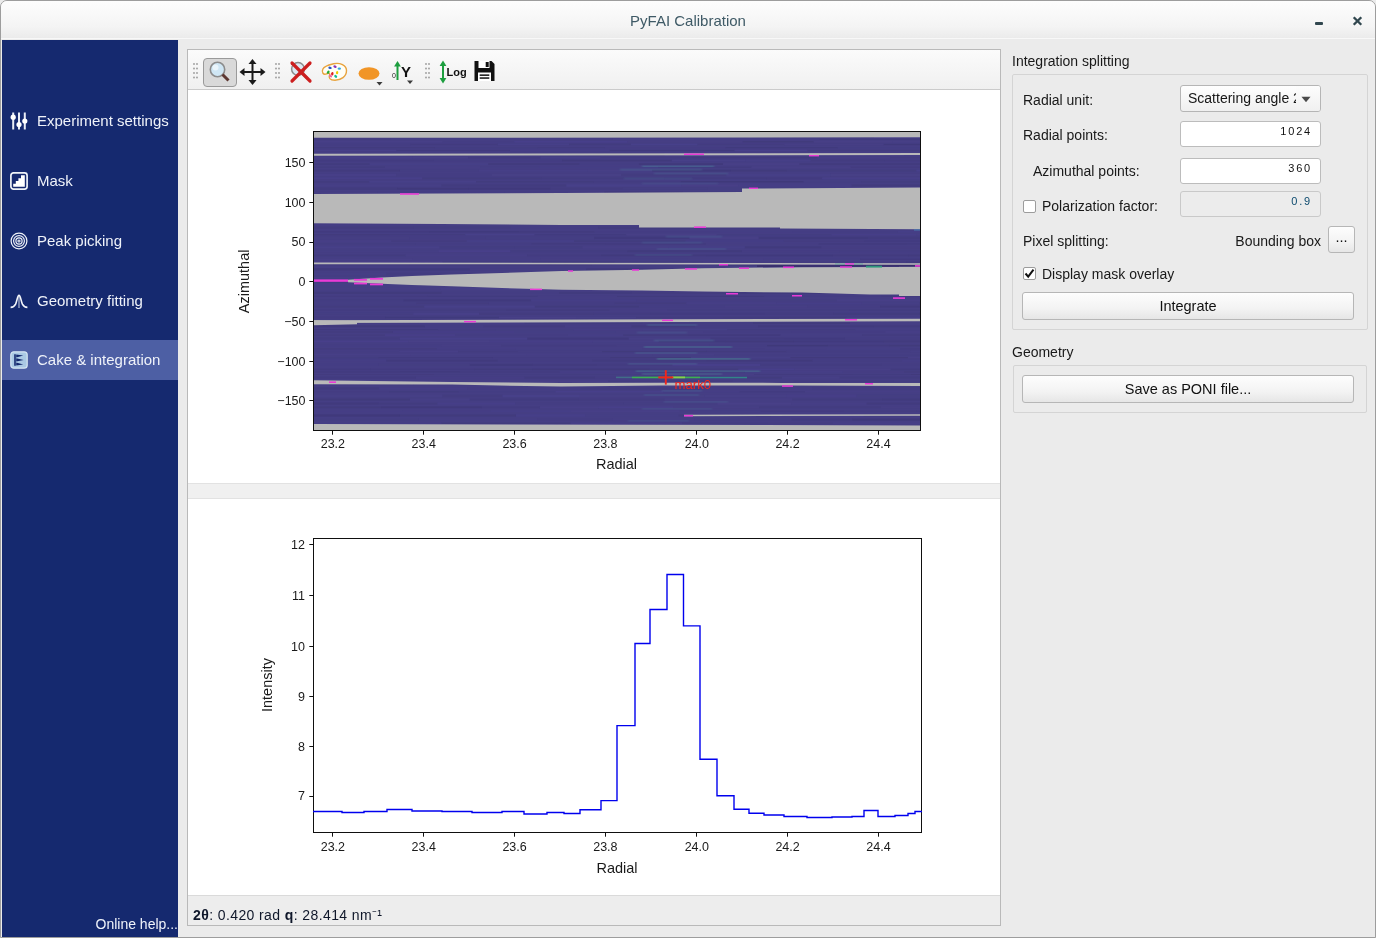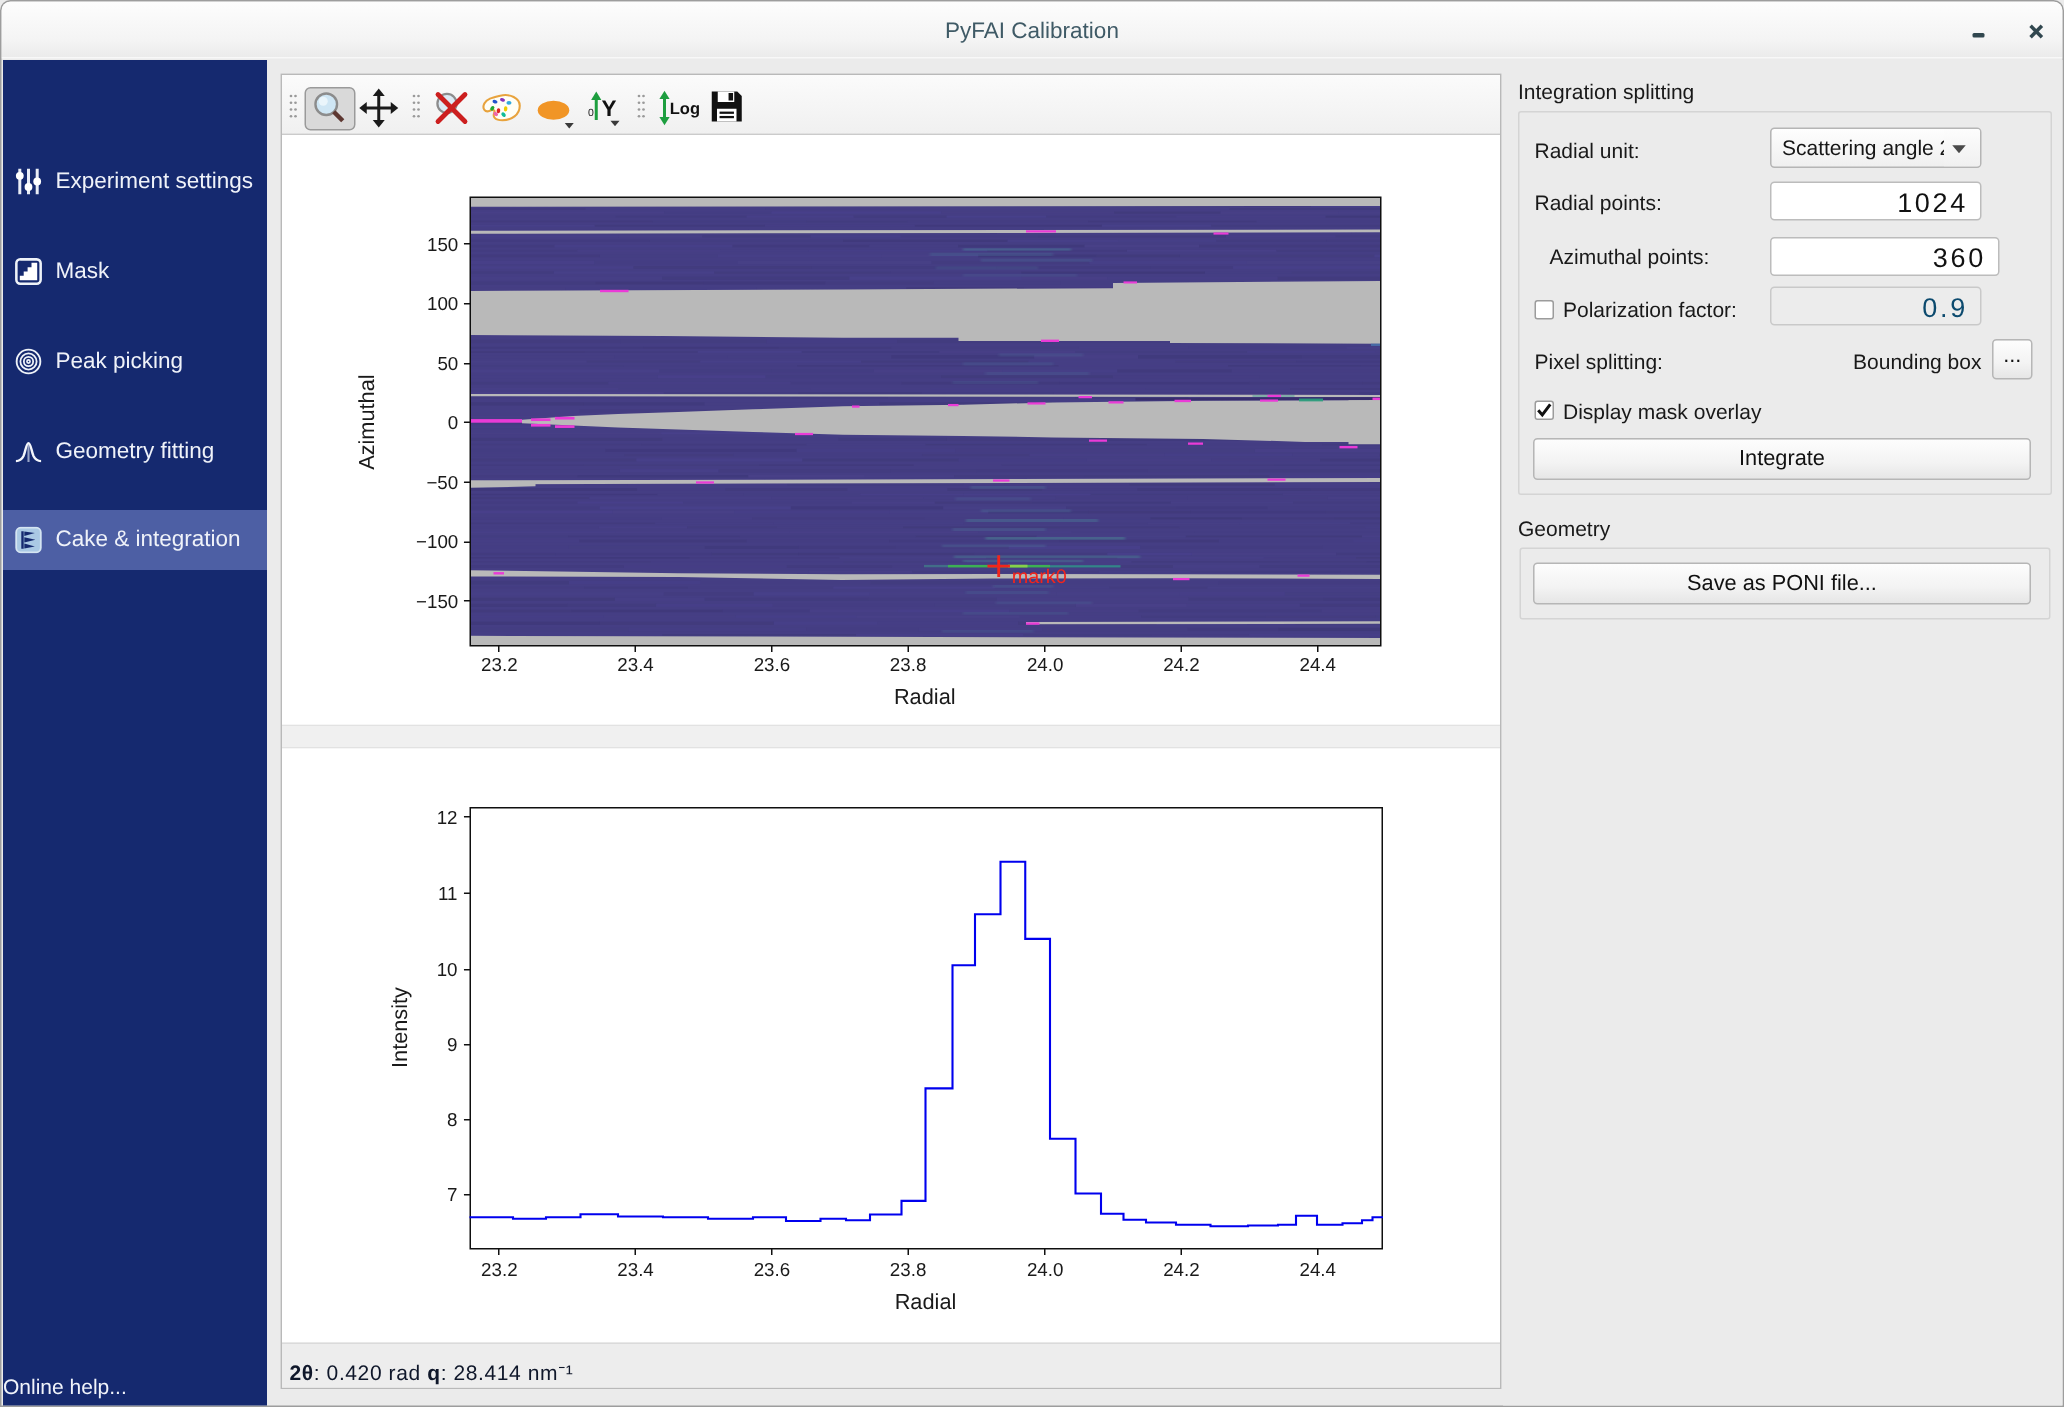--- a/index.html
+++ b/index.html
@@ -6,33 +6,33 @@
 .win{position:absolute;left:0;top:0;width:1376px;height:938px;border:1px solid #9d9d9d;border-radius:7px 7px 0 0;overflow:hidden;background:#ebebeb}
 .titlebar{position:absolute;left:0;top:0;width:1374px;height:38px;background:linear-gradient(#fdfdfd,#f4f4f4 70%,#ebebeb);border-bottom:1px solid #f8f8f8}
 .title{position:absolute;left:0;right:0;top:11px;text-align:center;font-size:15px;font-weight:normal;color:#3f5a66}
 .minbtn{position:absolute;left:1314px;top:21px;width:8px;height:3px;background:#31474f;border-radius:1px}
 .closebtn{position:absolute;left:1351px;top:15px;width:11px;height:10px}
 .sidebar{position:absolute;left:1px;top:39px;width:176px;height:898px;background:#15296f}
 .sbitem{position:absolute;left:0;width:176px;height:40px;color:#eff2f9;font-size:15px}
 .sbitem .lbl{position:absolute;left:35px;top:11px;white-space:nowrap}
 .sbitem.sel{background:#4d5fa4}
 .sbicon{position:absolute;left:8px;top:11px;width:18px;height:18px}
-.onlinehelp{position:absolute;left:0;top:876px;width:176px;text-align:left;color:#f0f3fa;font-size:14px}
+.onlinehelp{position:absolute;left:0;top:876px;width:176px;text-align:right;color:#f0f3fa;font-size:14px}
 .main{position:absolute;left:186px;top:48px;width:814px;height:877px;background:#fff;border:1px solid #b9b9b9}
 .toolbar{position:absolute;left:0;top:0;width:812px;height:40px;background:linear-gradient(#fbfbfb,#f0f0f0);border-bottom:1px solid #cbcbcb}
 .plot2d{position:absolute;left:0;top:41px;width:812px;height:392px;background:#fff}
 .splitter{position:absolute;left:0;top:433px;width:812px;height:16px;background:#f0f0f0;border-top:1px solid #e2e2e2;border-bottom:1px solid #e2e2e2}
 .plot1d{position:absolute;left:0;top:449px;width:812px;height:396px;background:#fff}
 .statusbar{position:absolute;left:0;top:845px;width:812px;height:30px;background:#ededed;border-top:1px solid #dadada;font-size:14px;color:#0f172a}
 .statusbar span{position:absolute;left:5px;top:9px;letter-spacing:.4px}
 .rpanel{position:absolute;left:1001px;top:39px;width:374px;height:898px;background:#ebebeb}
 .grouplabel{position:absolute;font-size:14px;color:#191919}
 .gframe{position:absolute;border:1px solid #d4d4d4;border-radius:2px}
 .flabel{position:absolute;font-size:14px;color:#191919;white-space:nowrap}
-.tinput{position:absolute;background:#fff;border:1px solid #bcbcbc;border-radius:3px;font-size:18px;color:#111;text-align:right;padding:3px 8px 11px 0}
+.tinput{position:absolute;background:#fff;border:1px solid #bcbcbc;border-radius:3px;font-size:11px;color:#111;text-align:right;padding:3px 8px 11px 0}
 .tinput.dis{background:#ececec;border-color:#c9c9c9;color:#0c4a6e}
 .combo{position:absolute;background:linear-gradient(#fefefe,#efefef);border:1px solid #b5b5b5;border-radius:3px;font-size:14px;color:#161616;padding:4px 0 0 7px}
 .btn{position:absolute;background:linear-gradient(#fdfdfd,#f3f3f3 60%,#e6e6e6);border:1px solid #b6b6b6;border-radius:3px;font-size:14.5px;color:#111;text-align:center}
 .cb{position:absolute;width:13px;height:13px;background:#fff;border:1px solid #9c9c9c;border-radius:2px}
 </style></head><body>
 <div class="win">
     <div class="titlebar">
       <div class="title">PyFAI Calibration</div>
       <div class="minbtn"></div>
       <svg class="closebtn" viewBox="0 0 14 12">
@@ -946,21 +946,21 @@
       <div class="gframe" style="left:10px;top:34px;width:356px;height:256px"></div>
       <div class="flabel" style="left:21px;top:52px">Radial unit:</div>
       <div class="combo" style="left:178px;top:45px;width:141px;height:27px;overflow:hidden;white-space:nowrap">Scattering angle 2θ (deg)<svg width="10" height="7" viewBox="0 0 10 7" style="position:absolute;right:8px;top:10px">
           <path d="M0.5 0.8 L9.5 0.8 L5 6.2 Z" fill="#4a4a4a"></path>
         </svg><div style="position:absolute;right:0;top:0;width:24px;height:25px;background:linear-gradient(#fdfdfd,#f0f0f0)"></div><svg width="10" height="7" viewBox="0 0 10 7" style="position:absolute;right:9px;top:10px">
           <path d="M0.5 0.8 L9.5 0.8 L5 6.2 Z" fill="#4a4a4a"></path>
         </svg></div>
       <div class="flabel" style="left:21px;top:87px">Radial points:</div>
       <div class="tinput" style="left:178px;top:81px;width:141px;height:26px;letter-spacing:1.8px">1024</div>
       <div class="flabel" style="left:31px;top:123px">Azimuthal points:</div>
-      <div class="tinput" style="left:178px;top:118px;width:153px;height:26px;letter-spacing:1.8px">360</div>
+      <div class="tinput" style="left:178px;top:118px;width:141px;height:26px;letter-spacing:1.8px">360</div>
       <div class="cb" style="left:21px;top:160px"></div>
       <div class="flabel" style="left:40px;top:158px">Polarization factor:</div>
       <div class="tinput dis" style="left:178px;top:151px;width:141px;height:26px;letter-spacing:1.8px">0.9</div>
       <div class="flabel" style="left:21px;top:193px">Pixel splitting:</div>
       <div class="flabel" style="left:232px;top:193px;width:87px;text-align:right">Bounding box</div>
       <div class="btn" style="left:326px;top:186px;width:27px;height:27px;line-height:20px">...</div>
       <div class="cb" style="left:21px;top:227px">
         <svg width="13" height="13" viewBox="0 0 13 13" style="position:absolute;left:-1px;top:-1px">
           <path d="M2.5 6.5 L5.2 9.6 L10.5 2.6" fill="none" stroke="#111" stroke-width="2"></path>
         </svg>

